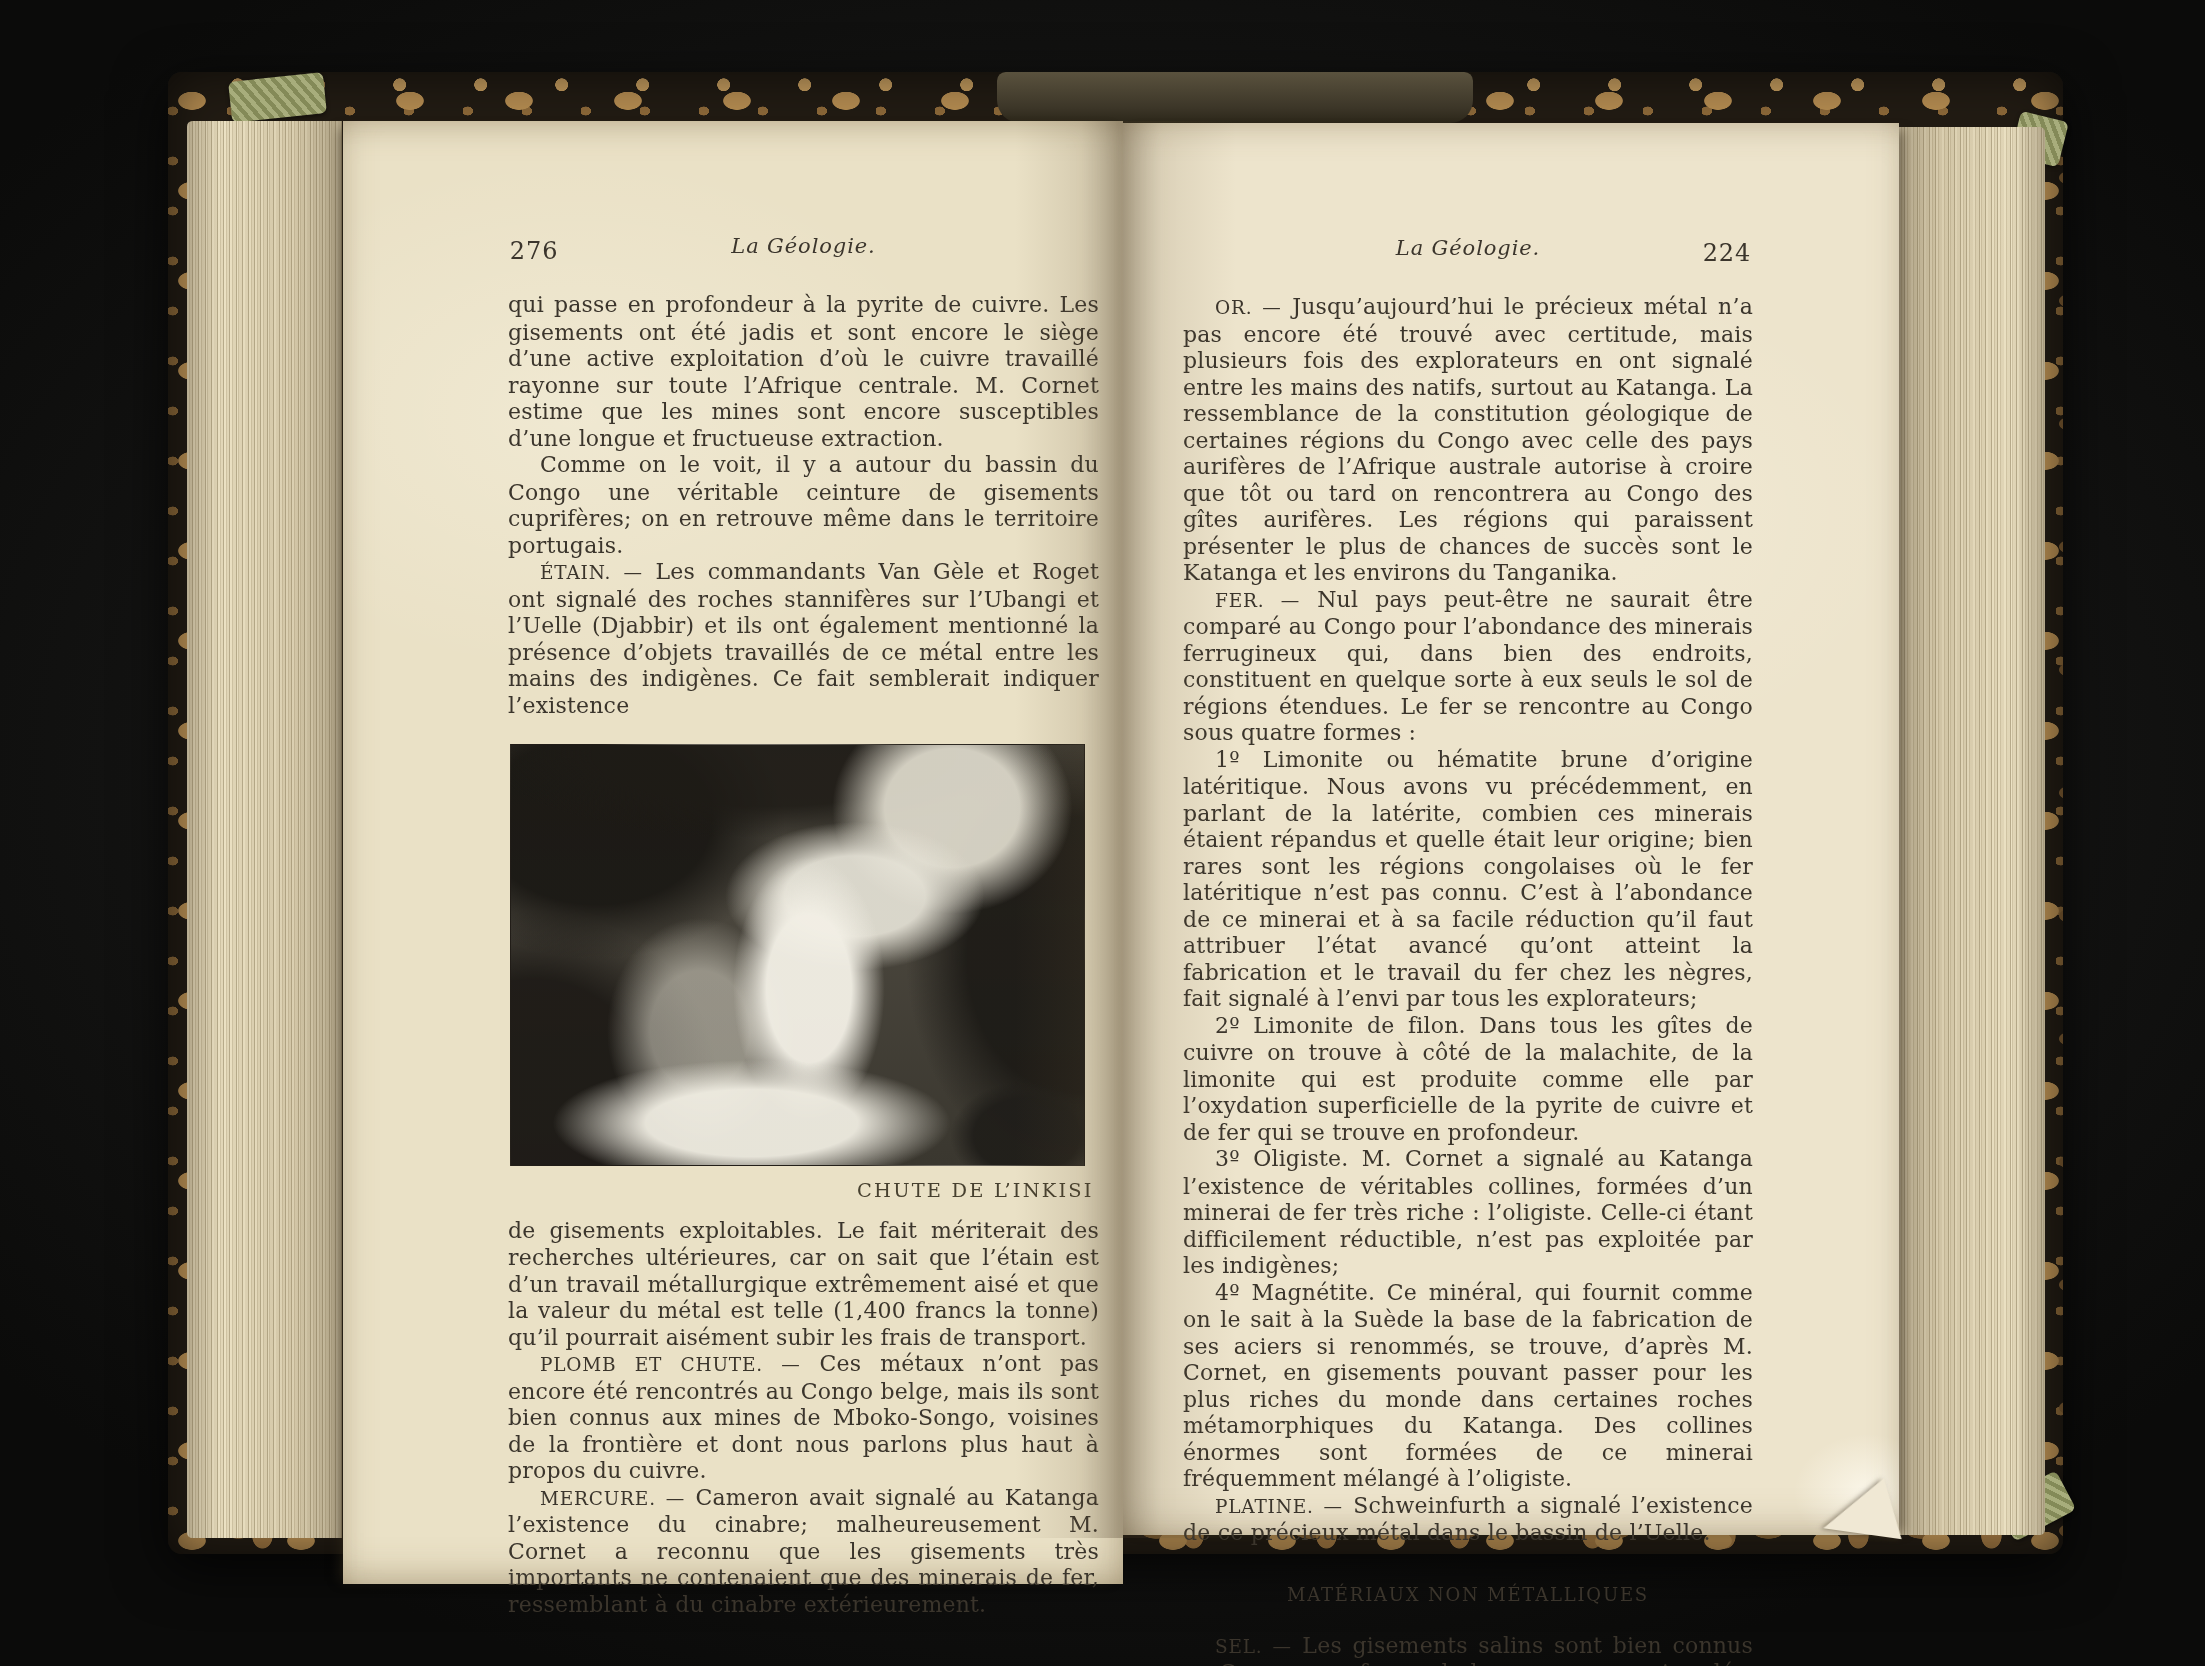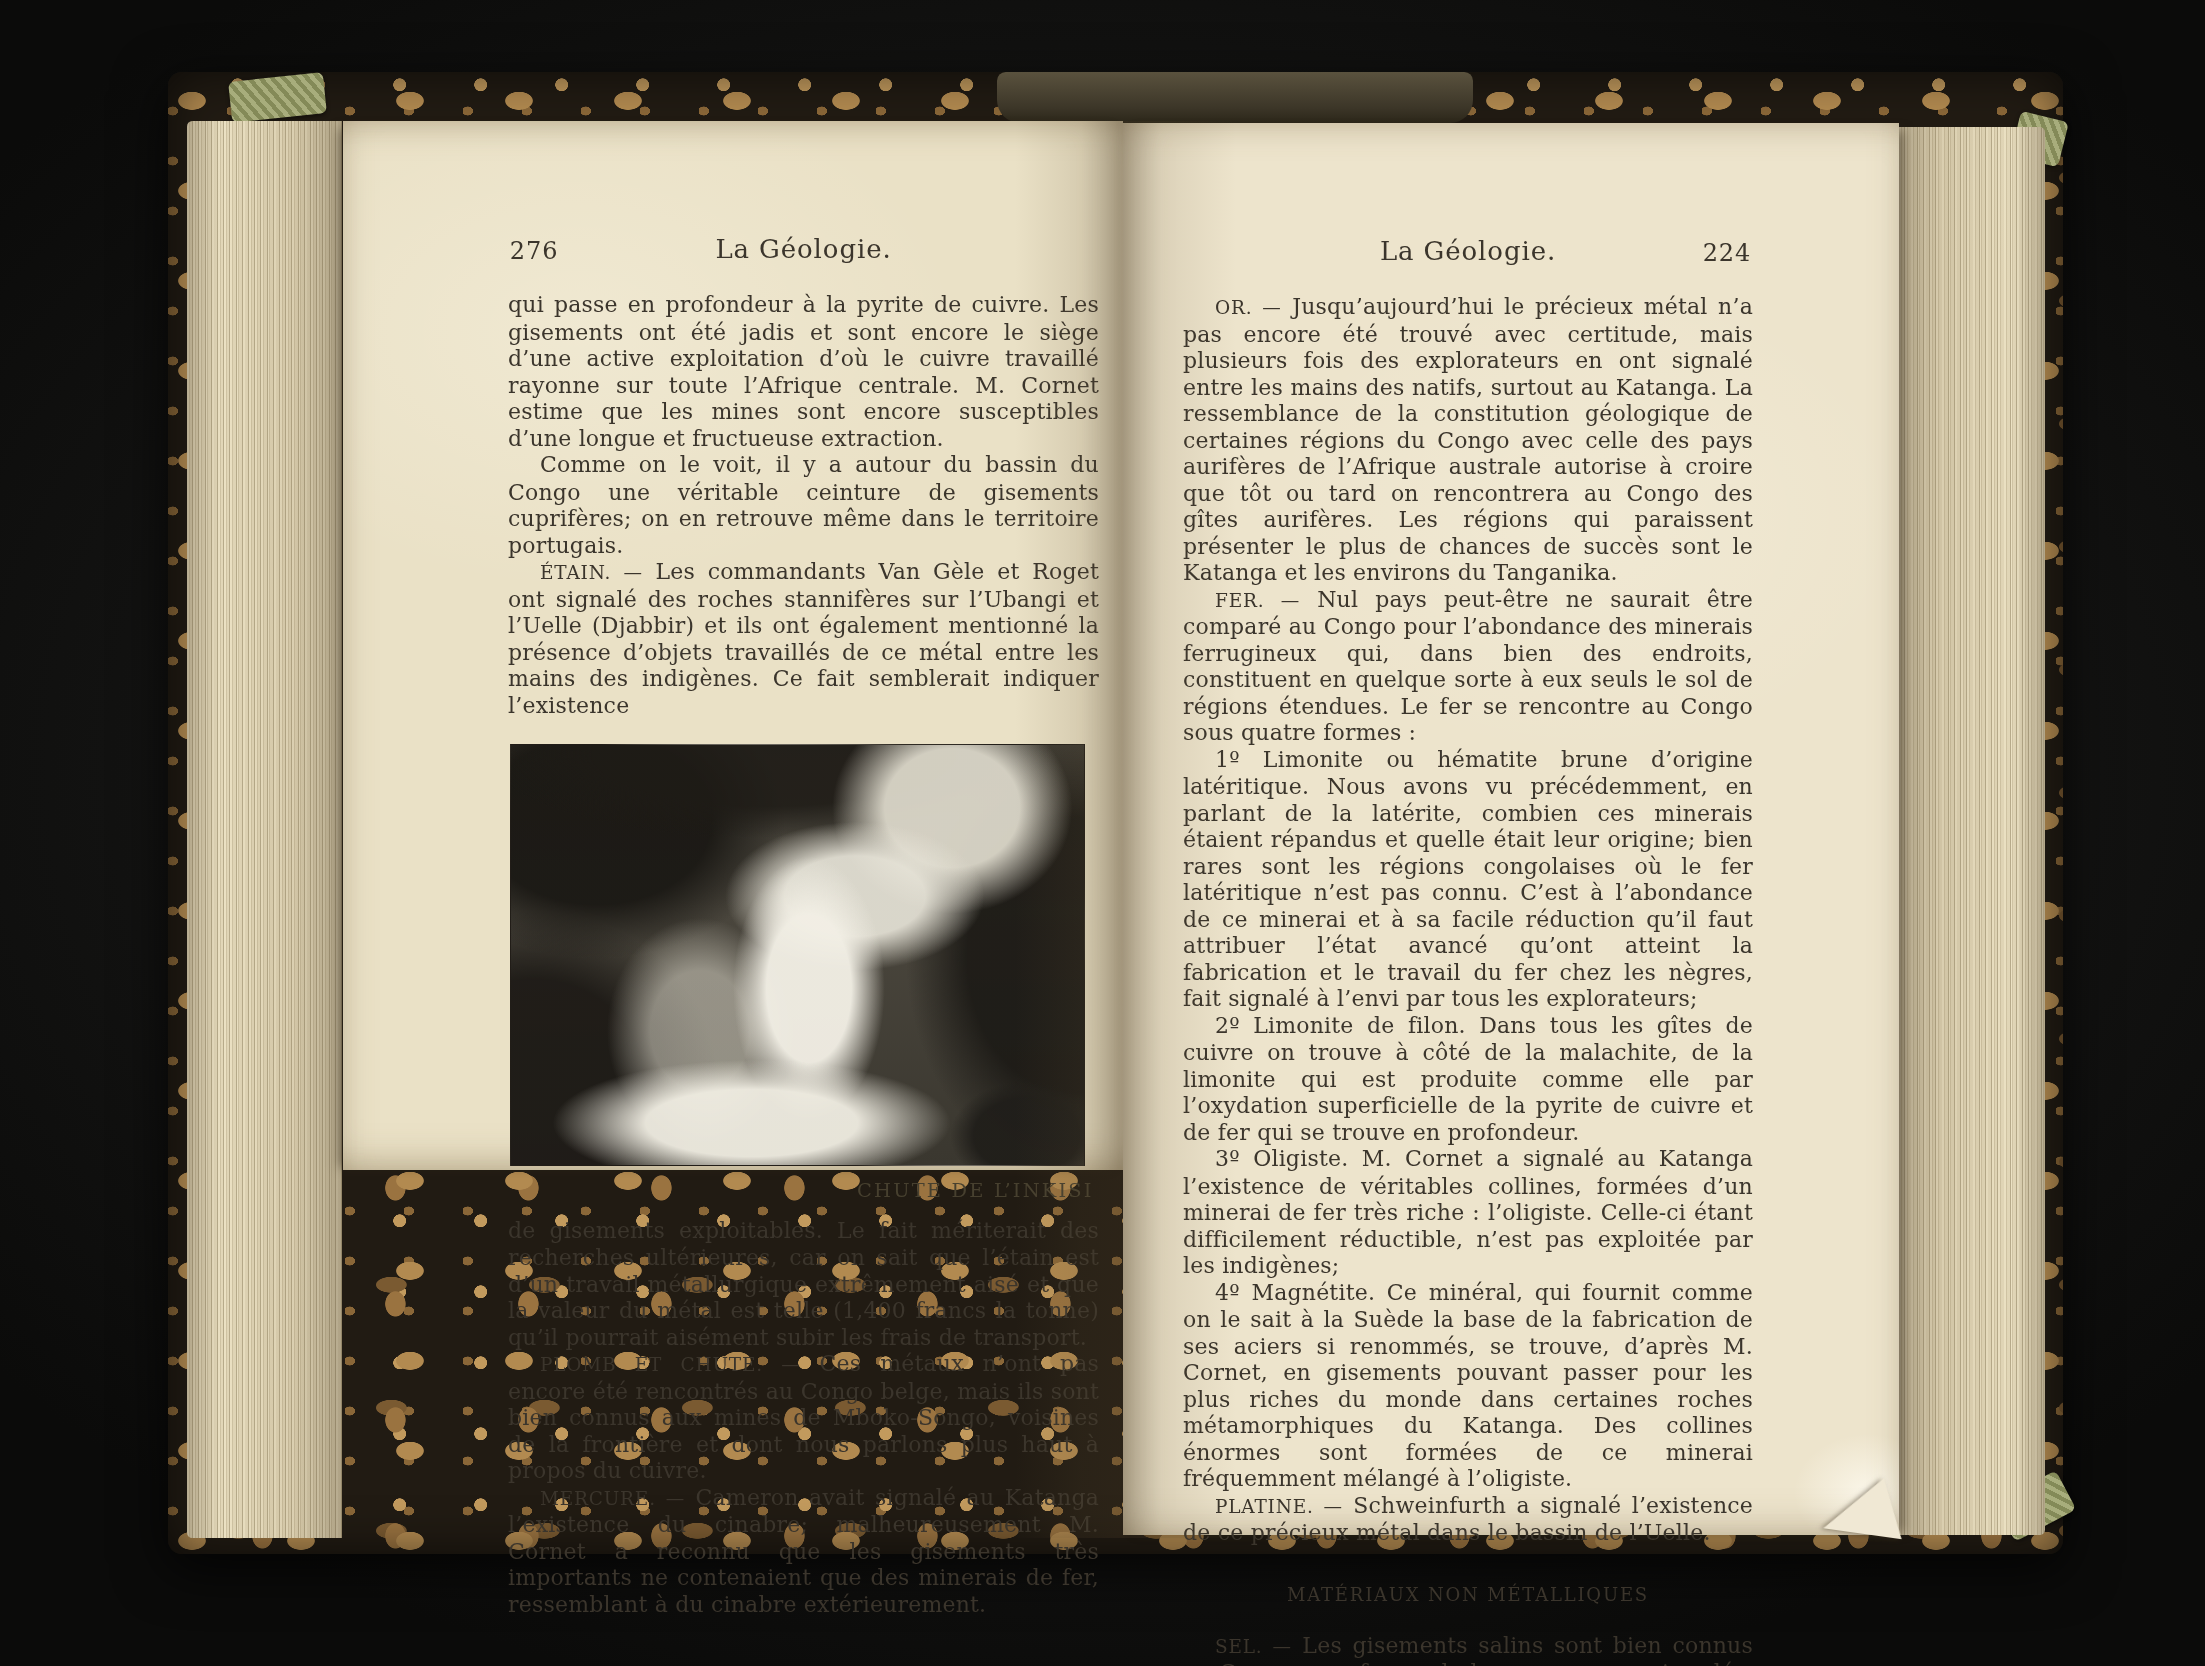--- a/index.html
+++ b/index.html
@@ -27,21 +27,21 @@
   .stack{position:absolute;
     background-image:
       linear-gradient(90deg, rgba(90,75,50,.35), rgba(0,0,0,0) 22%, rgba(125,105,70,.16) 70%, rgba(90,75,50,.38) 100%),
       repeating-linear-gradient(90deg,#ece2c4 0 1.8px,#cfc3a3 1.8px 2.6px,#e2d7b8 2.6px 5.3px,#b7ab8b 5.3px 6.2px);}
   .stack-left{left:19.4px;top:49px;width:155px;height:1417px;border-radius:5.3px 0 0 5.3px;}
   .stack-right{left:1731px;top:55px;width:146px;height:1408px;border-radius:0 5.3px 5.3px 0;
     background-image:
       linear-gradient(270deg, rgba(90,75,50,.35), rgba(0,0,0,0) 22%, rgba(125,105,70,.16) 70%, rgba(90,75,50,.38) 100%),
       repeating-linear-gradient(90deg,#ece2c4 0 1.8px,#cfc3a3 1.8px 2.6px,#e2d7b8 2.6px 5.3px,#b7ab8b 5.3px 6.2px);}
   .page{position:absolute;color:#3b352c;}
-  .page-left{left:175px;top:49px;width:780px;height:1049px;background-color:#eae1c6;
+  .page-left{left:175px;top:49px;width:780px;height:1463px;background-color:#eae1c6;
     background-image:radial-gradient(ellipse 547px 371px at 30% 20%, rgba(255,252,240,.28), rgba(255,252,240,0) 70%);
     box-shadow:inset -30px 0 41px -23px rgba(110,90,55,.35), inset 0 26.5px 35px -25px rgba(110,90,55,.35),
       inset 0 -30px 39px -26.5px rgba(110,90,55,.4), inset 26.5px 0 35px -26.5px rgba(120,100,65,.25),
       -8.8px 2.6px 10.6px -5.3px rgba(50,40,25,.55);}
   .page-right{left:955px;top:51px;width:776px;height:1412px;background-color:#ede4cc;
     background-image:
       radial-gradient(ellipse 106px 84px at 96% 97%, rgba(252,248,236,.9), rgba(252,248,236,0) 70%),
       radial-gradient(ellipse 459px 344px at 60% 28%, rgba(255,252,240,.22), rgba(255,252,240,0) 70%);
     box-shadow:inset 32px 0 42px -25px rgba(110,90,55,.4), inset 0 26.5px 35px -25px rgba(115,95,60,.3),
       inset 0 -30px 39px -26.5px rgba(110,90,55,.35), inset -25px 0 34px -26.5px rgba(120,100,65,.22),
@@ -49,21 +49,21 @@
   .gutter{position:absolute;left:847px;top:49px;width:221px;height:1417px;pointer-events:none;
     background:linear-gradient(90deg, rgba(100,82,52,0) 0%, rgba(100,82,52,.14) 30%, rgba(70,56,36,.30) 47%,
       rgba(70,56,36,.24) 52%, rgba(100,82,52,.12) 66%, rgba(100,82,52,0) 100%);}
   .dogear{position:absolute;left:1659px;top:1404px;width:0;height:0;
     border-left:53px solid transparent;border-right:26.5px solid transparent;
     border-bottom:58px solid #f0e8d4;transform:rotate(8deg);
     filter:drop-shadow(-2.6px 1.8px 2.6px rgba(60,48,28,.5));}
   .col-left{margin:113px 24px 0 165px;}
   .col-right{margin:113px 146px 0 60px;}
   .hdr{position:relative;height:39px;margin-bottom:19.4px;}
-  .running-title{font-size:26px;letter-spacing:0.9px;text-align:center;}
+  .running-title{font-style:italic;font-size:21px;letter-spacing:0.9px;text-align:center;}
   .pagenum{position:absolute;top:2.6px;font-size:24px;letter-spacing:0.9px;}
   .pn-left{left:1.8px;}
   .pn-right{right:1.8px;}
   .para{margin:0;font-size:22px;line-height:26.5px;text-align:justify;letter-spacing:0.2px;}
   .indent{text-indent:32px;}
   .lead{font-size:18.5px;letter-spacing:0.8px;}
   .figure{width:575px;height:422px;margin:25px 0 0 1.8px;border:0.9px solid rgba(35,30,24,.5);
     box-sizing:border-box;background-color:#5d594e;
     background-image:
       radial-gradient(ellipse 106px 75px at 90% 93%, rgba(32,30,26,.95) 0 50%, rgba(32,30,26,0) 72%),

